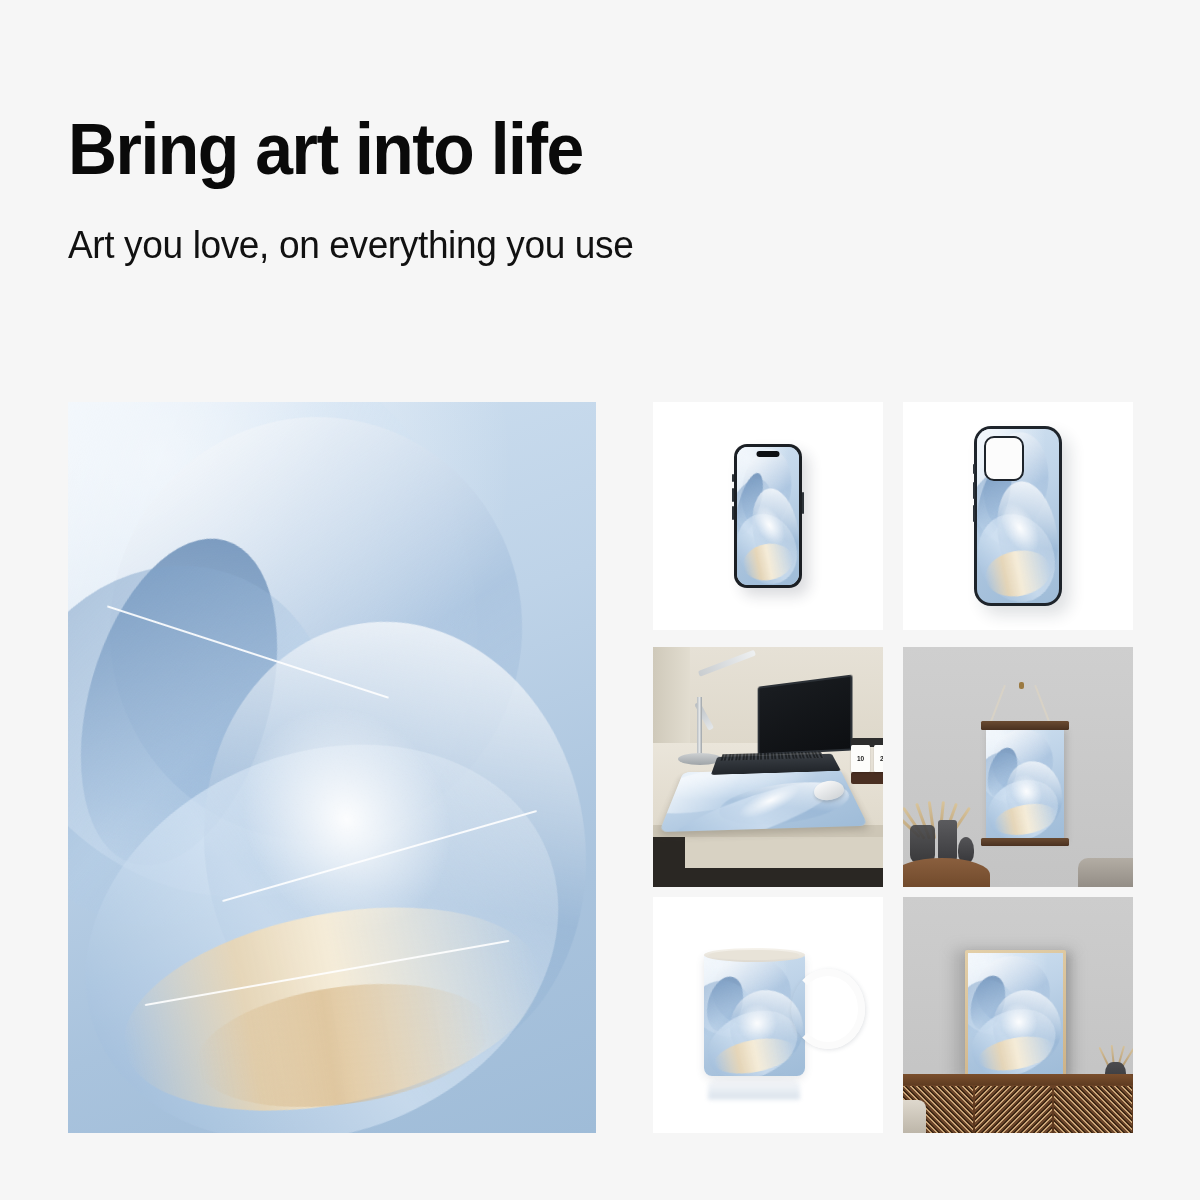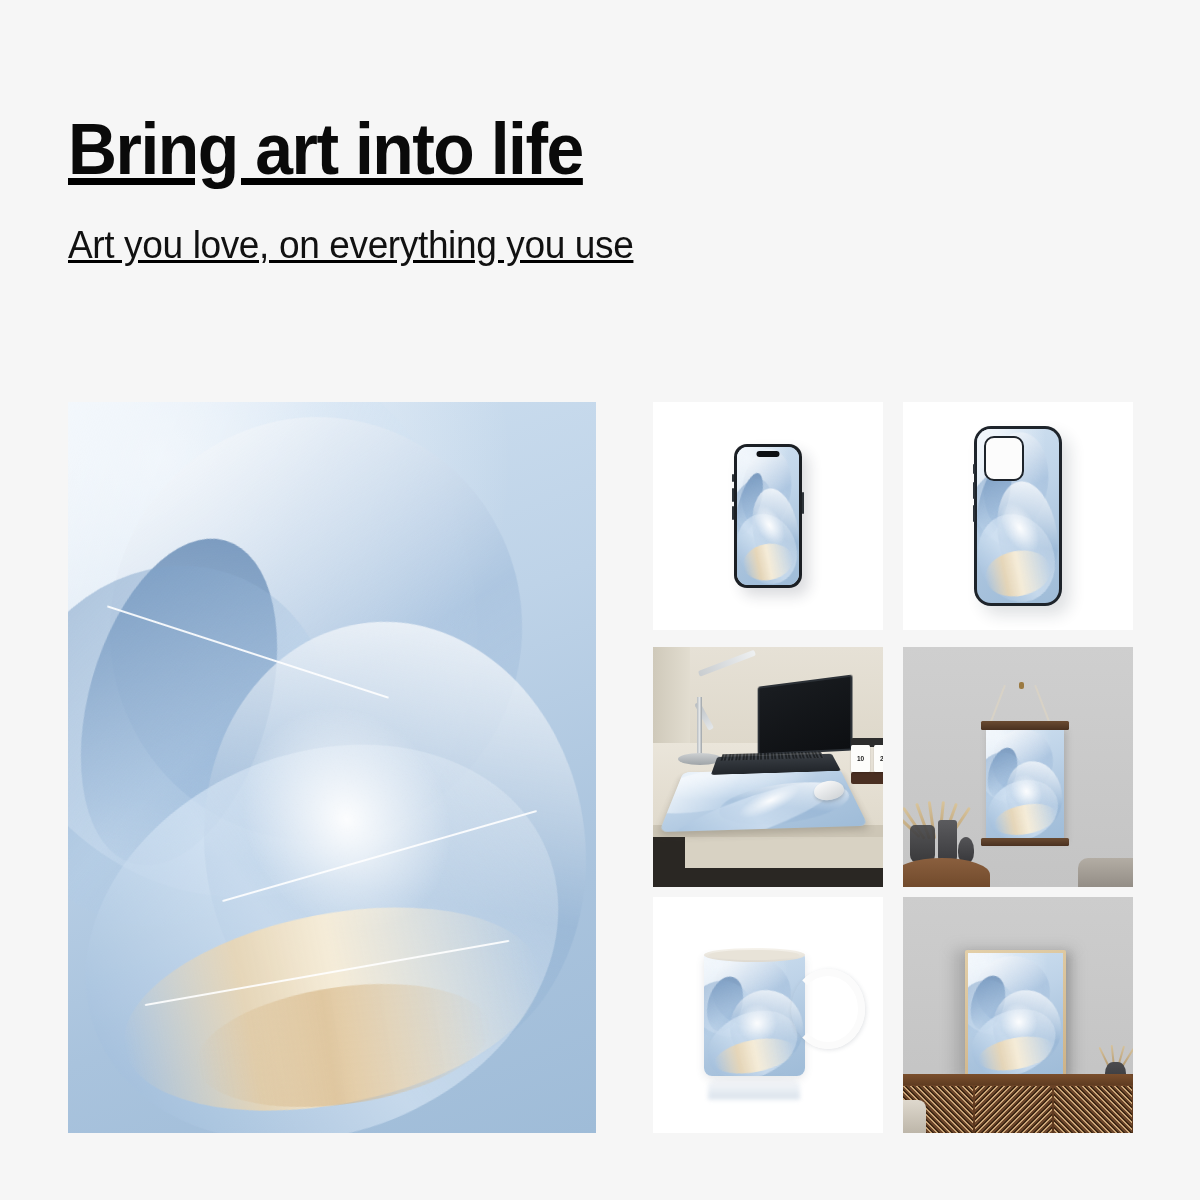--- a/index.html
+++ b/index.html
@@ -5,21 +5,21 @@
   html,body{margin:0;padding:0;}
   body{
     width:1200px;height:1200px;
     background:#f6f6f6;
     font-family:"Liberation Sans","DejaVu Sans",sans-serif;
     overflow:hidden;
   }
   .page{position:relative;width:1200px;height:1200px;}
 
   
-  .hero-head{position:absolute;left:68px;top:112px;width:900px;text-decoration:underline;}
+  .hero-head{position:absolute;left:68px;top:112px;width:900px;}
   .hero-title{
     font-size:73px;line-height:1.02;font-weight:700;color:#0a0a0a;
     letter-spacing:-1.6px;margin:0;
     transform:scaleX(.93);transform-origin:left center;
     white-space:nowrap;
   }
   .hero-sub{
     margin:0;padding-top:38px;
     font-size:39px;line-height:1.1;font-weight:400;color:#111;
     letter-spacing:-.4px;

